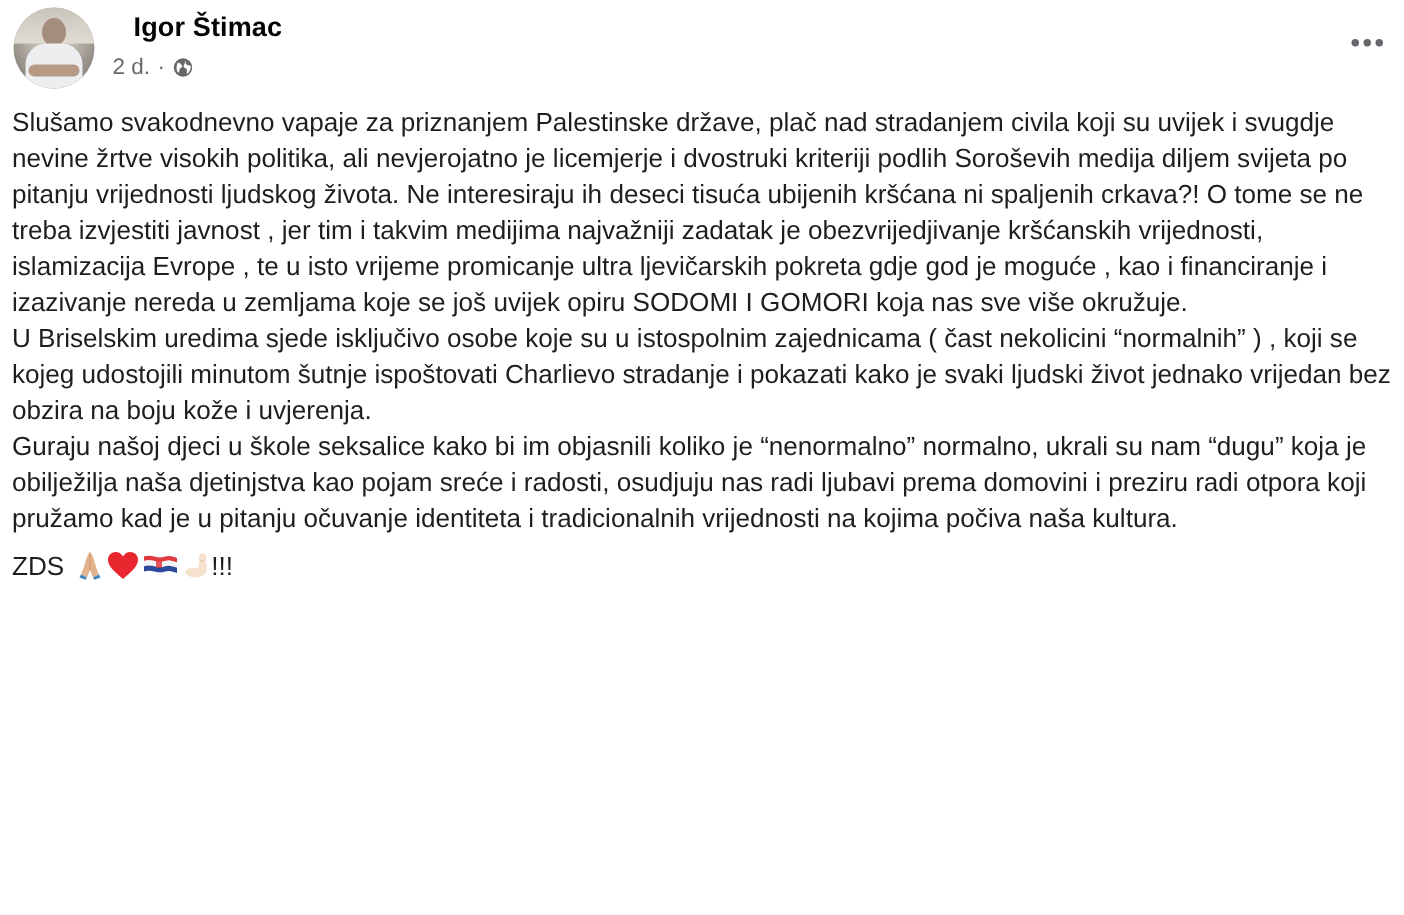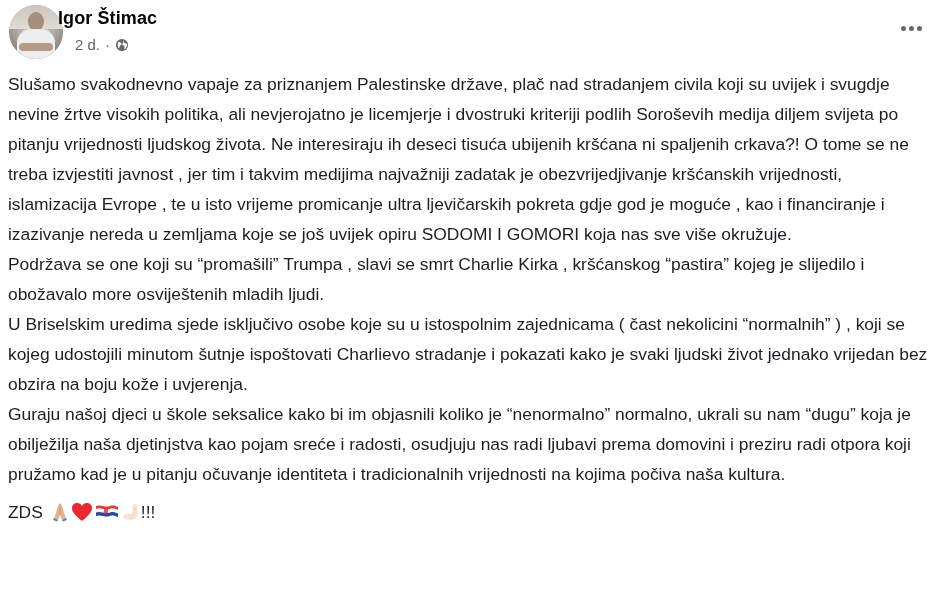--- a/index.html
+++ b/index.html
@@ -46,21 +46,21 @@
       border-radius: 14px 14px 4px 4px;
       background: #eceef0;
     }
     .avatar .arms {
       position: absolute; left: 10px; top: 38px; width: 34px; height: 8px;
       border-radius: 4px;
       background: #b69a86;
     }
     .author-name {
       position: absolute;
-      left: 58px;
+      left: 89px;
       top: 8px;
       font-size: 18px;
       font-weight: bold;
       color: #050505;
       letter-spacing: 0.1px;
     }
     .meta {
       position: absolute;
       left: 75px;
       top: 36px;
@@ -96,21 +96,21 @@
       border-radius: 50%;
       background: #65676b;
       margin: 0 1.5px;
     }
     .post-body {
       position: absolute;
       left: 8px;
       top: 69px;
       width: 920px;
       font-size: 17.4px;
-      line-height: 30px;
+      line-height: 24px;
       color: #1c1e21;
     }
     .post-body p {
       margin: 0;
     }
     .post-body .signoff {
       margin-top: 8px;
       display: flex;
       align-items: center;
     }
@@ -145,21 +145,20 @@
   </div>
   <div class="more-button">
     <span></span>
     <span></span>
     <span></span>
   </div>
 </div>
 
 <div class="post-body">
   <p>Slušamo svakodnevno vapaje za priznanjem Palestinske države, plač nad stradanjem civila koji su uvijek i svugdje nevine žrtve visokih politika, ali nevjerojatno je licemjerje i dvostruki kriteriji podlih Soroševih medija diljem svijeta po pitanju vrijednosti ljudskog života. Ne interesiraju ih deseci tisuća ubijenih kršćana ni spaljenih crkava?! O tome se ne treba izvjestiti javnost , jer tim i takvim medijima najvažniji zadatak je obezvrijedjivanje kršćanskih vrijednosti, islamizacija Evrope , te u isto vrijeme promicanje ultra ljevičarskih pokreta gdje god je moguće , kao i financiranje i izazivanje nereda u zemljama koje se još uvijek opiru SODOMI I GOMORI koja nas sve više okružuje.</p>
-  <p>Podržava se one koji su “promašili” Trumpa , slavi se smrt Charlie Kirka , kršćanskog “pastira” kojeg je slijedilo i obožavalo more  osviještenih mladih ljudi.</p>
   <p>U Briselskim uredima sjede isključivo osobe koje su u istospolnim zajednicama ( čast nekolicini “normalnih” ) , koji se kojeg udostojili minutom šutnje ispoštovati Charlievo stradanje i pokazati kako je svaki ljudski život jednako vrijedan bez obzira na boju kože i uvjerenja.</p>
   <p>Guraju našoj djeci u škole seksalice kako bi im objasnili koliko je “nenormalno” normalno, ukrali su nam “dugu” koja je obilježilja naša djetinjstva kao pojam sreće i radosti, osudjuju nas radi ljubavi prema domovini i preziru radi otpora koji pružamo kad je u pitanju očuvanje identiteta i tradicionalnih vrijednosti na kojima počiva naša kultura.</p>
   <p class="signoff">
     <span>ZDS</span>
     <span style="width:6px;display:inline-block"></span>
     <span class="emoji">
       <svg width="18" height="20" viewBox="0 0 18 20">
         <path d="M9 1 C7.5 2, 6 7, 5 11 L3 16 L7 18 L9 13 L11 18 L15 16 L13 11 C12 7, 10.5 2, 9 1 Z" fill="#e3b38d"></path>
         <path d="M3 16 L7 18 L6 19.5 L2 18 Z" fill="#3b88c3"></path>
         <path d="M15 16 L11 18 L12 19.5 L16 18 Z" fill="#3b88c3"></path>

